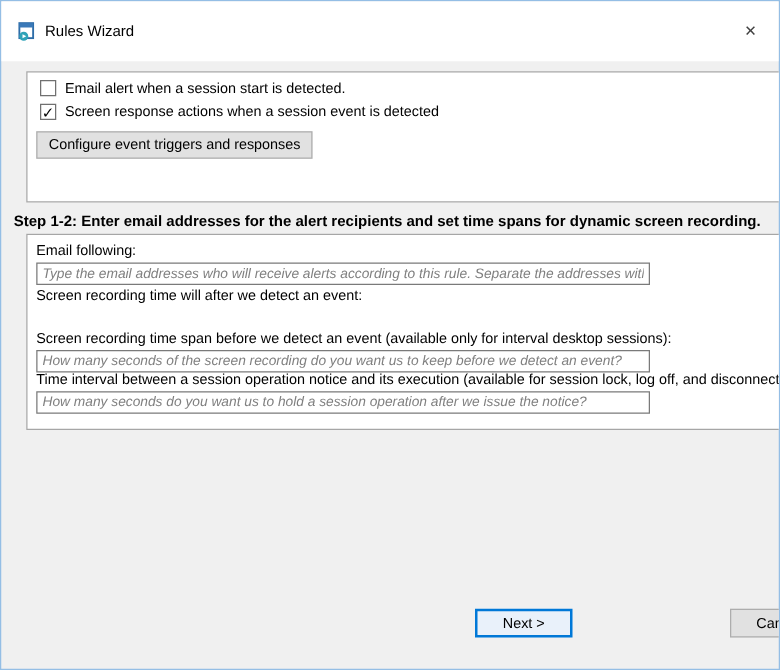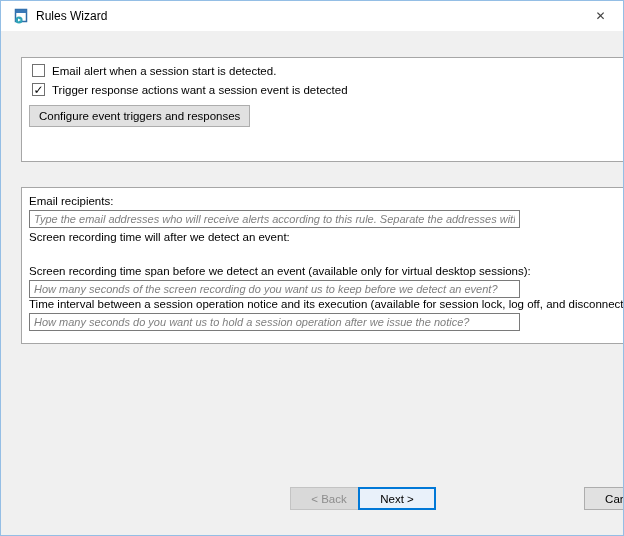--- a/index.html
+++ b/index.html
@@ -9,21 +9,21 @@
   .window {
     position: relative;
     width: 624px; height: 536px;
     background: #F0F0F0;
     border: 1px solid #94BEE5;
     overflow: hidden;
   }
 
   
   .titlebar {
-    position: absolute; top:0; left:0; right:0; height:30px;
+    position: absolute; top:0; left:0; right:0; height:48px;
     background:#FFFFFF;
     display:flex; align-items:center;
   }
   .app-icon { width:16px; height:16px; margin-left:12px; flex:0 0 auto; }
   .title-text { margin-left:7px; font-size:12px; color:#000; }
   .close-btn {
     margin-left:auto; width:45px; height:31px;
     display:flex; align-items:center; justify-content:center;
     font-size:12px; color:#404040; cursor:default;
   }
@@ -70,21 +70,21 @@
     background:#E1E1E1; border:1px solid #ADADAD;
     display:flex; align-items:center; justify-content:center;
     cursor:default; white-space:nowrap;
   }
   #configure-btn {
     position:absolute; left:7px; top:47px;
     height:22px; padding:0 9px;
   }
   .footer-btn { position:absolute; top:486px; width:78px; height:23px; }
   #back-btn   { left:289px; background:#D9D9D9; border-color:#C3C3C3; color:#8D8D8D; }
-  #next-btn   { left:357px; background:#E9F1FA; border:2px solid #0078D7; }
+  #next-btn   { left:379px; background:#E9F1FA; border:2px solid #0078D7; }
   #cancel-btn { left:539px;margin-left:44px; }
 
   
   .field-label {
     position:absolute; left:7px;
     font-size:11.5px; color:#000; white-space:nowrap;
   }
   .field-input {
     position:absolute; left:7px; width:491px; height:18px;
     border:1px solid #7A7A7A; background:#FFFFFF;
@@ -114,36 +114,36 @@
   </div>
 
 
   <div class="groupbox" id="box1">
     <div class="check-row" id="check-row-0">
       <span class="checkbox"></span>
       <span class="check-label">Email alert when a session start is detected.</span>
     </div>
     <div class="check-row" id="check-row-1">
       <span class="checkbox">✓</span>
-      <span class="check-label">Trigger response actions want a session event is detected</span>
+      <span class="check-label">Screen response actions when a session event is detected</span>
     </div>
     <button class="btn" id="configure-btn">Configure event triggers and responses</button>
   </div>
 
+  <div class="step-header" id="step2-header">Step 1-2: Enter email addresses for the alert recipients and set time spans for dynamic screen recording.</div>
 
   <div class="groupbox" id="box2">
-    <div class="field-label" id="label-0">Email recipients:</div>
+    <div class="field-label" id="label-0">Email following:</div>
     <input class="field-input" id="input-0" placeholder="Type the email addresses who will receive alerts according to this rule. Separate the addresses with a semicolon (;)." style="">
 
     <div class="field-label" id="label-1">Screen recording time will after we detect an event:</div>
 
-    <div class="field-label" id="label-2">Screen recording time span before we detect an event (available only for virtual desktop sessions):</div>
+    <div class="field-label" id="label-2">Screen recording time span before we detect an event (available only for interval desktop sessions):</div>
     <input class="field-input" id="input-2" placeholder="How many seconds of the screen recording do you want us to keep before we detect an event?" style="">
 
     <div class="field-label" id="label-3">Time interval between a session operation notice and its execution (available for session lock, log off, and disconnection)</div>
     <input class="field-input" id="input-3" placeholder="How many seconds do you want us to hold a session operation after we issue the notice?" style="">
   </div>
 
-  <button class="btn footer-btn" id="back-btn" disabled="">&lt; Back</button>
   <button class="btn footer-btn" id="next-btn">Next &gt;</button>
   <button class="btn footer-btn" id="cancel-btn">Cancel</button>
 
 </div>
 
 </body></html>

